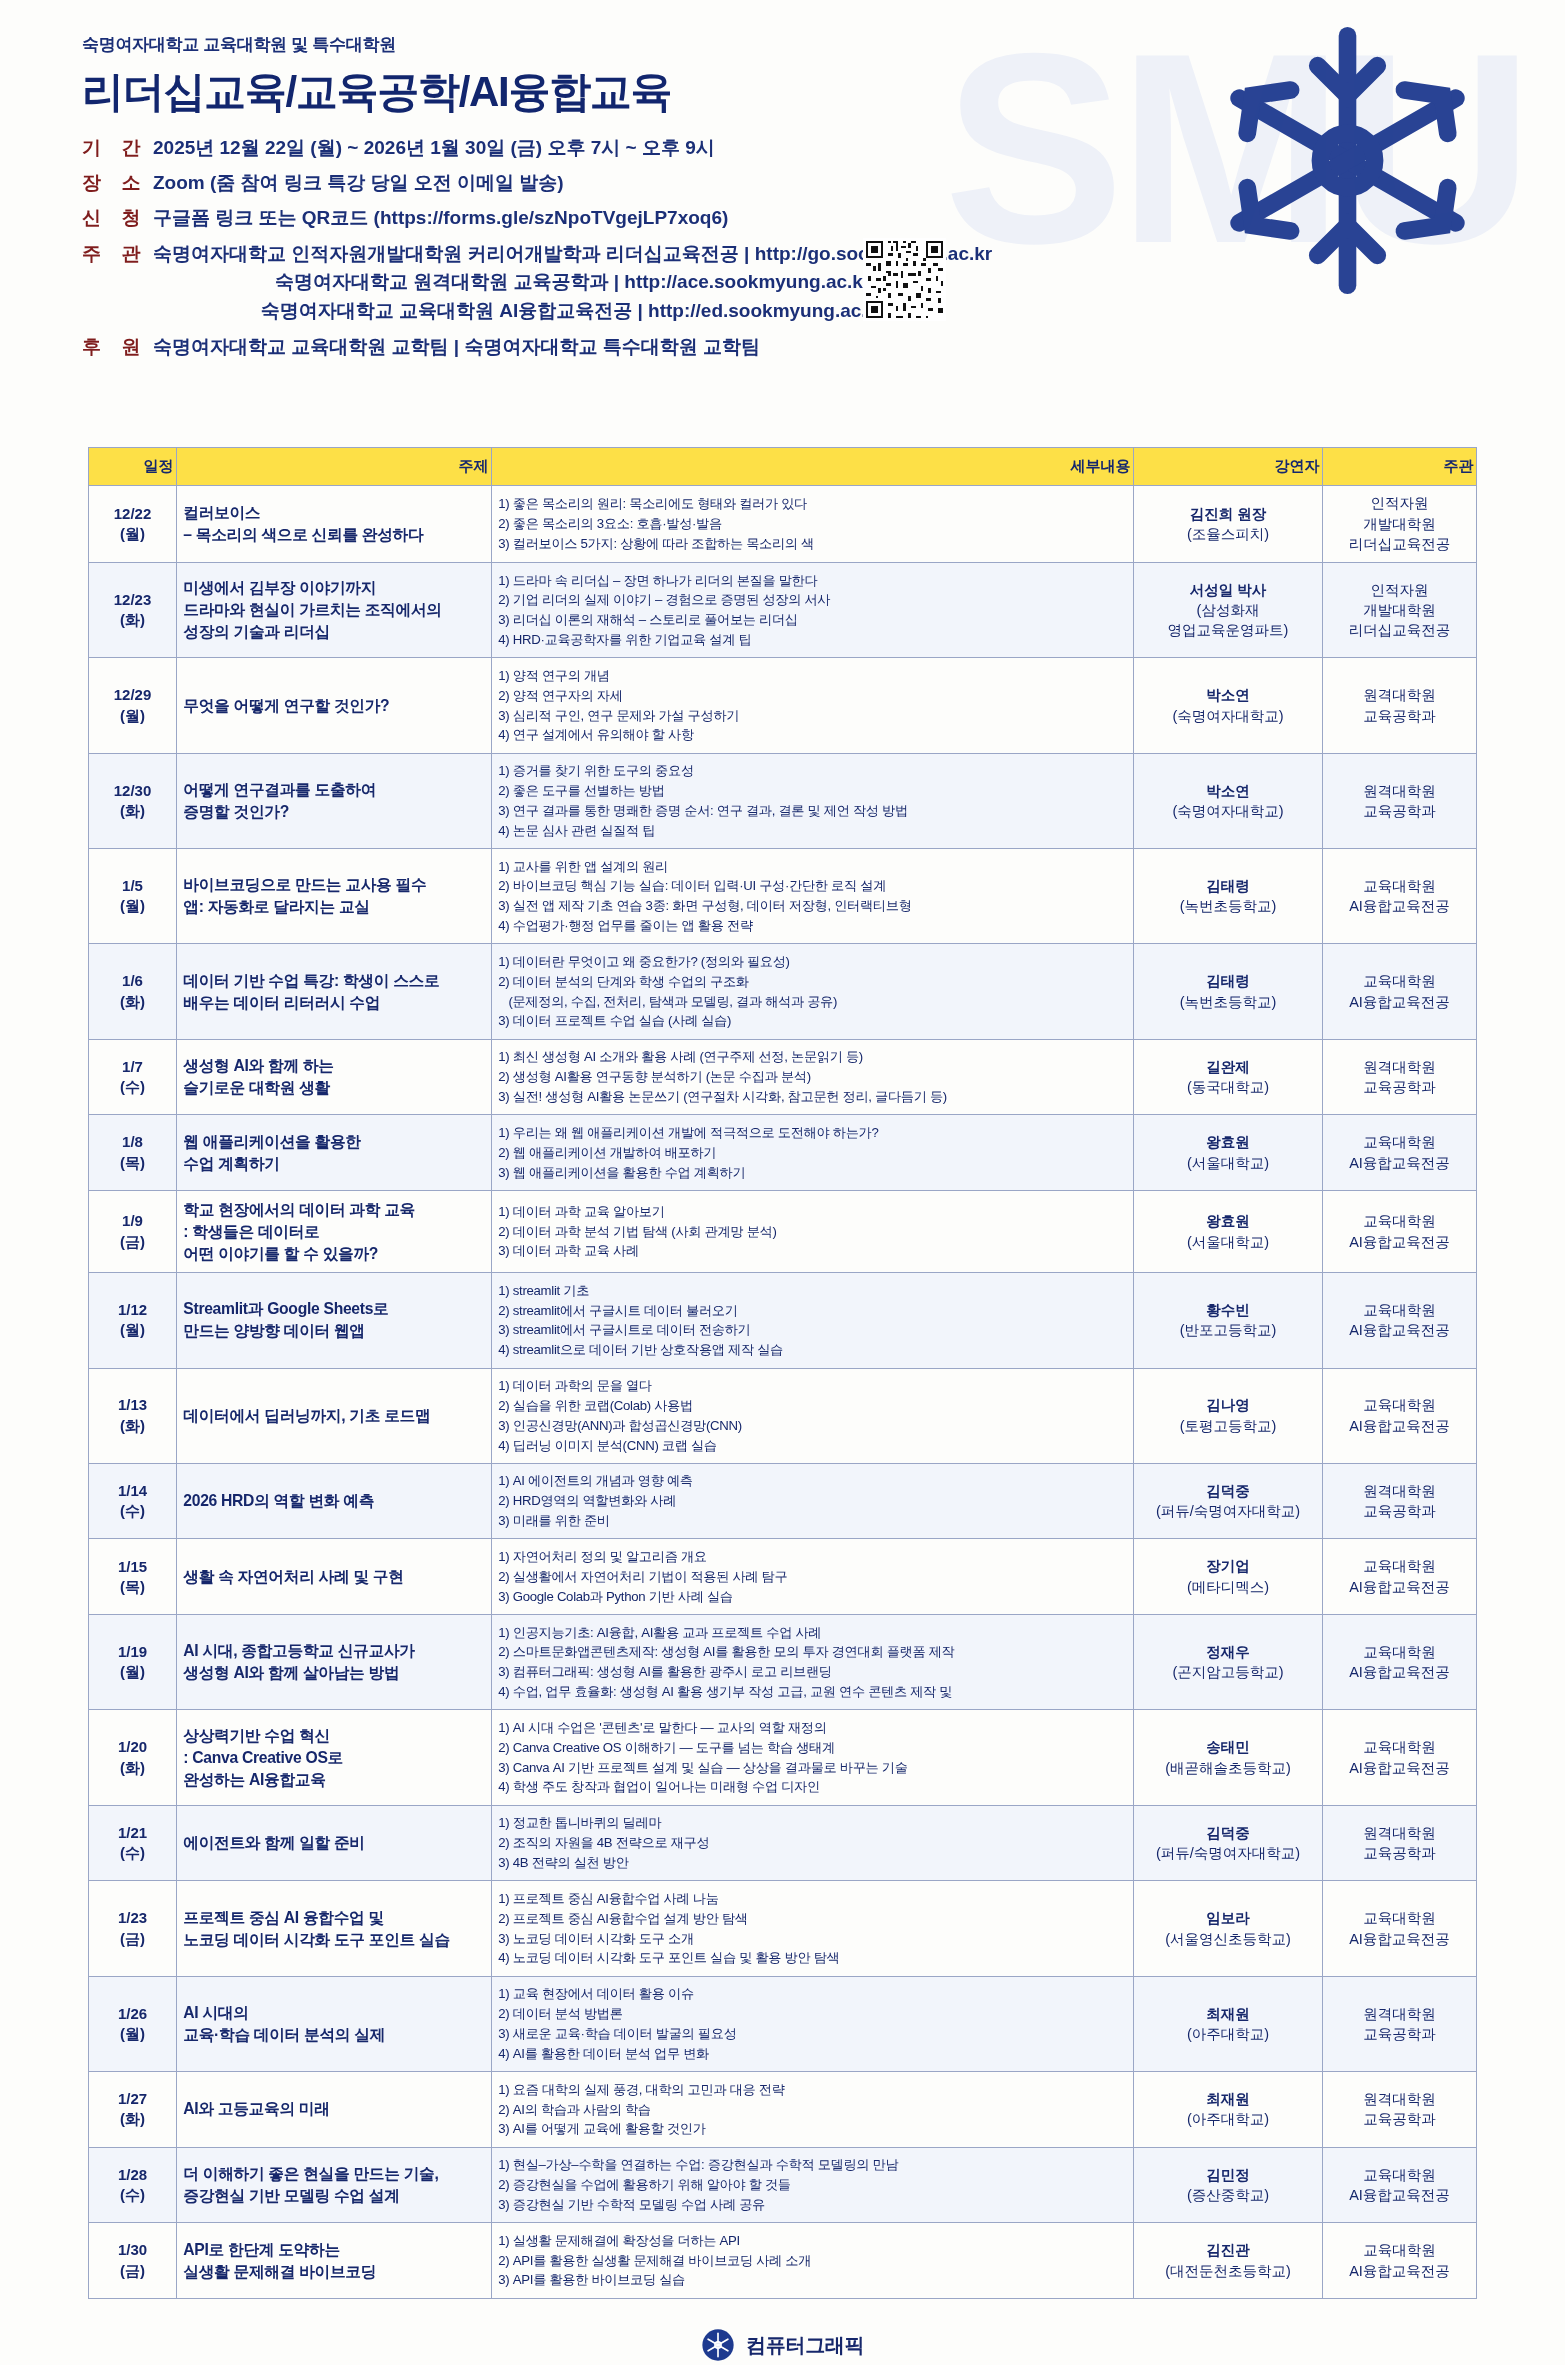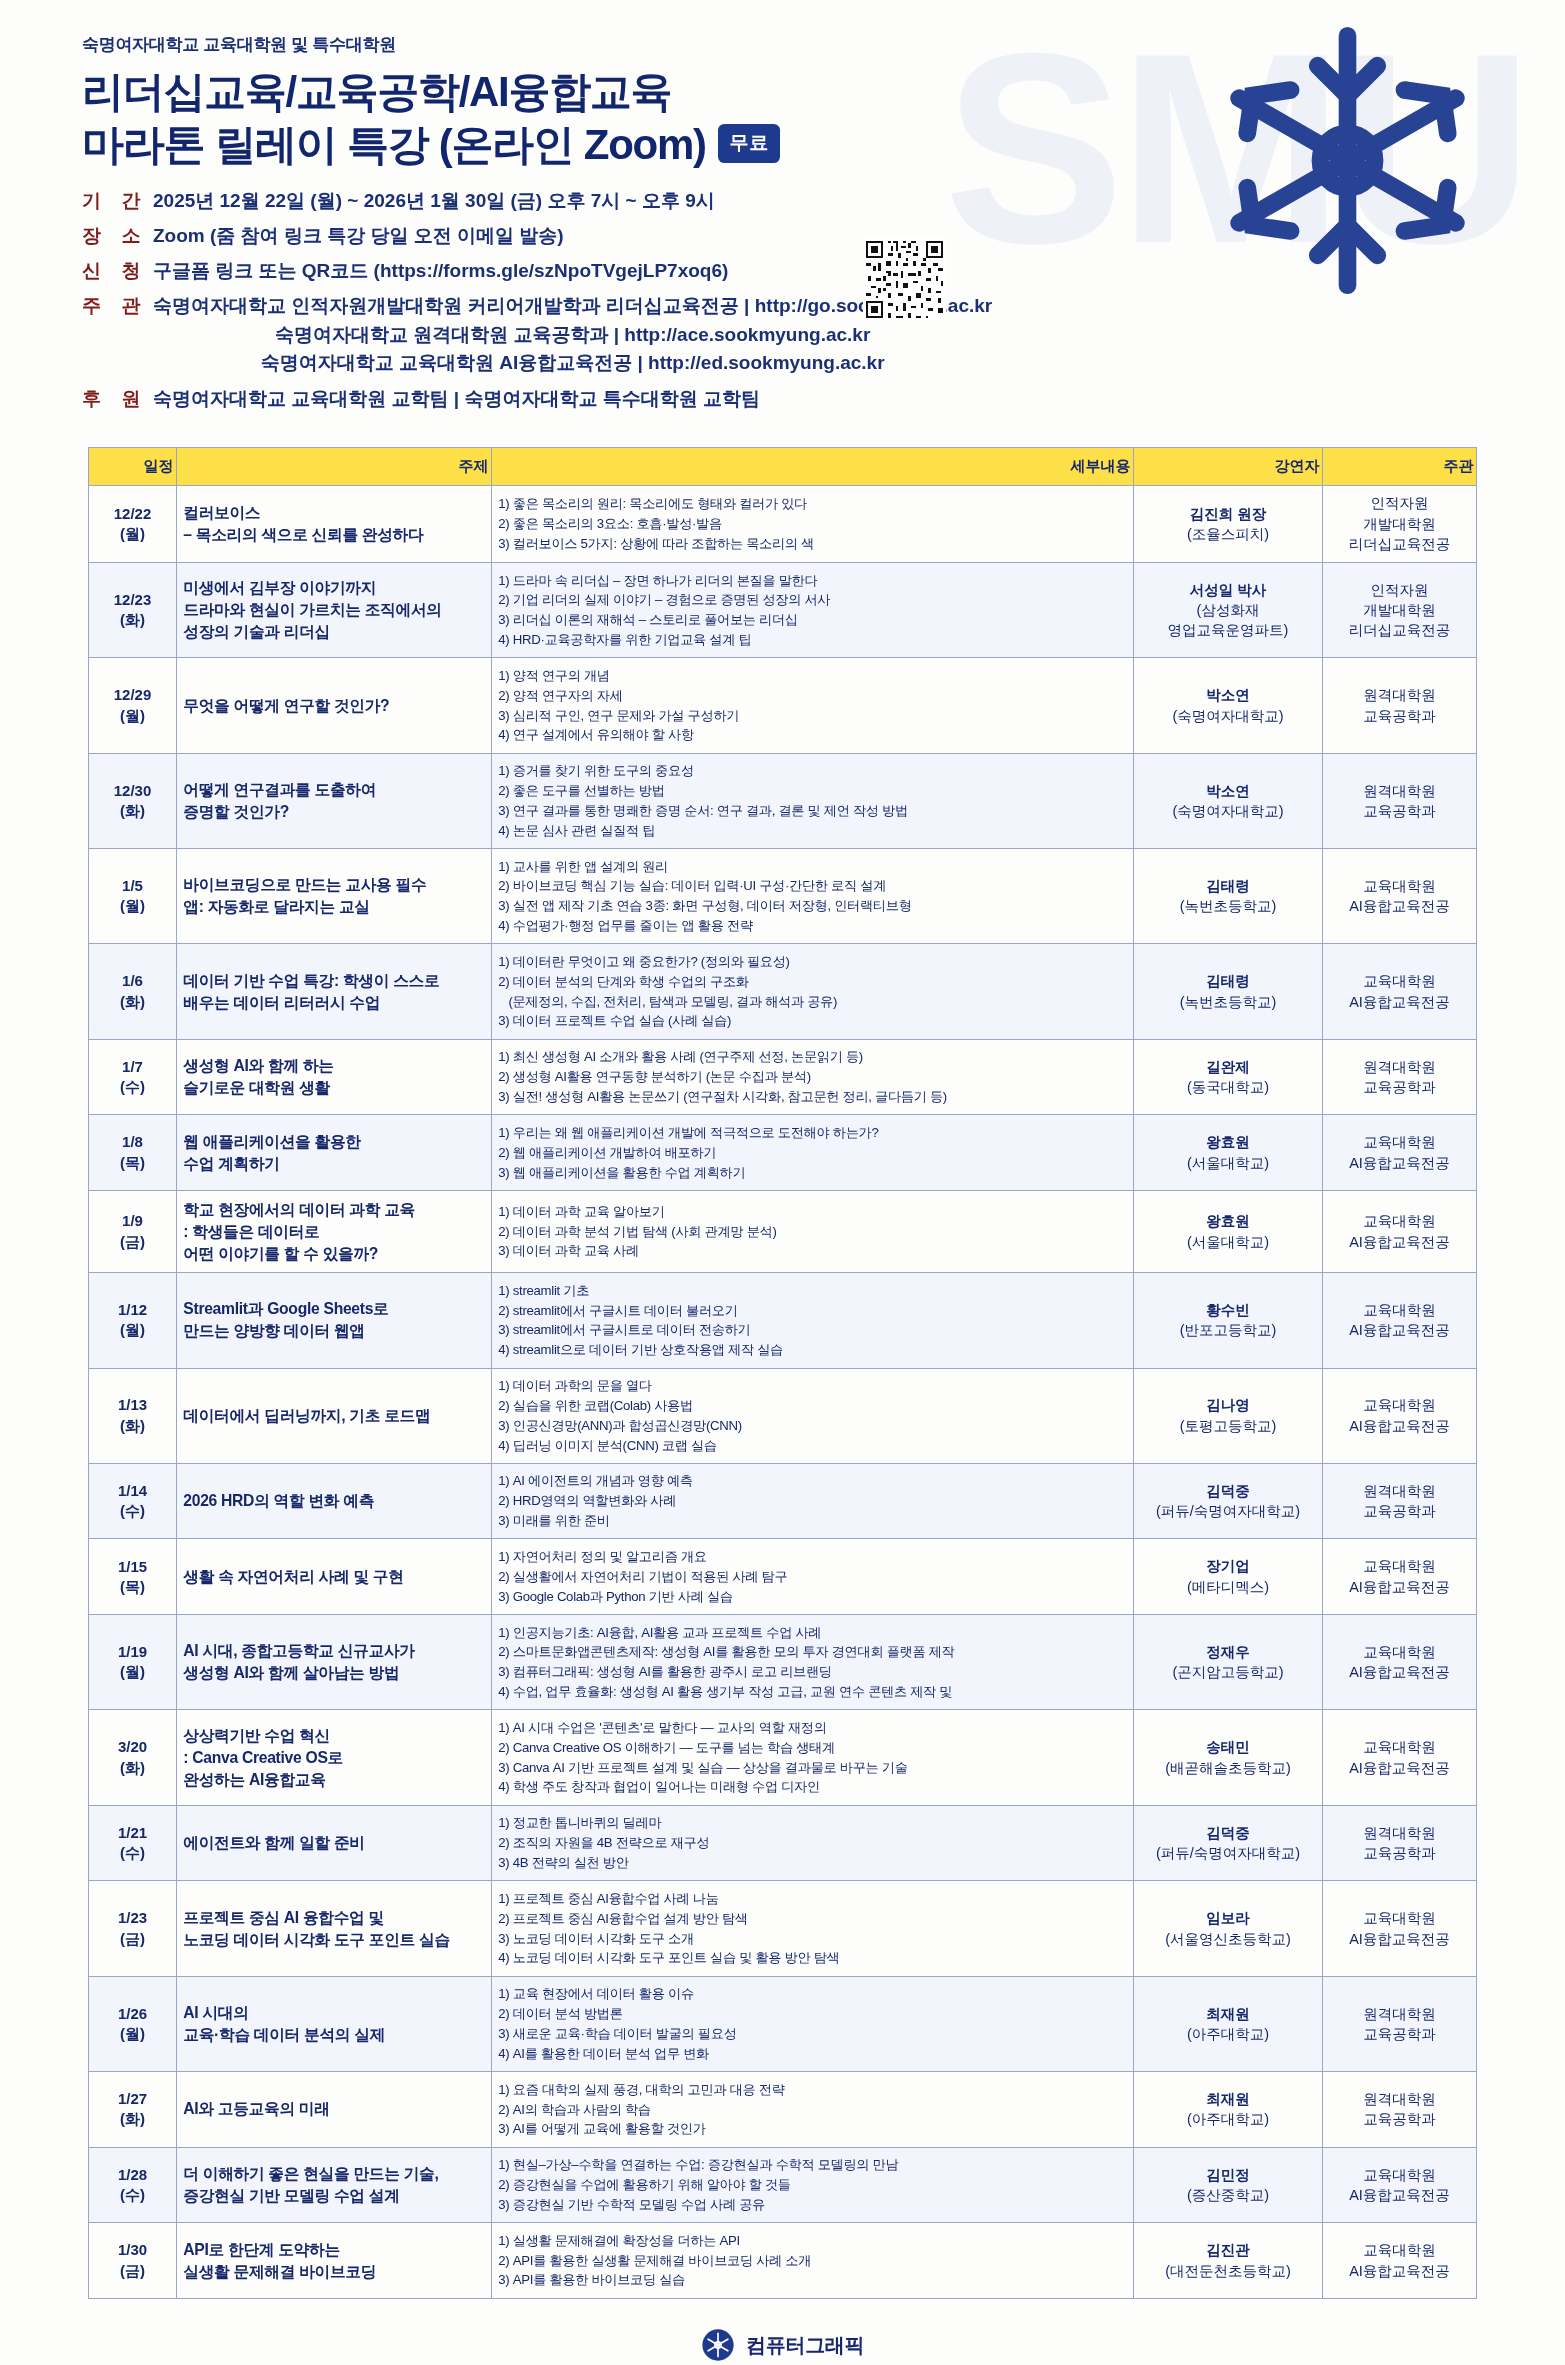--- a/index.html
+++ b/index.html
@@ -238,24 +238,20 @@
         <polyline points="174,80 170,52 142,48"></polyline>
         <polyline points="26,120 30,148 58,152"></polyline>
         <polyline points="174,120 170,148 142,152"></polyline>
       </g>
       <circle cx="100" cy="100" r="20" fill="none" stroke="#1e3a8f" stroke-width="13"></circle>
     </svg>
 
     <div class="header-inner">
       <div class="kicker">숙명여자대학교 교육대학원 및 특수대학원</div>
       <div class="title1">리더십교육/교육공학/AI융합교육</div>
-      <div class="title2-row">
-        <div class="title2">마라톤 릴레이 특강 (온라인 Zoom)</div>
-        <div class="badge-free">무료</div>
-      </div>
 
       <div class="info-list">
         <div class="info-row">
           <div class="info-label">기 간</div>
           <div class="info-value">2025년 12월 22일 (월) ~ 2026년 1월 30일 (금) 오후 7시 ~ 오후 9시</div>
         </div>
         <div class="info-row">
           <div class="info-label">장 소</div>
           <div class="info-value">Zoom (줌 참여 링크 특강 당일 오전 이메일 발송)</div>
         </div>
@@ -537,21 +533,21 @@
             <td class="detail">
               <span class="line">1)&nbsp;인공지능기초:&nbsp;AI융합,&nbsp;AI활용&nbsp;교과&nbsp;프로젝트&nbsp;수업&nbsp;사례</span>
               <span class="line">2)&nbsp;스마트문화앱콘텐츠제작:&nbsp;생성형&nbsp;AI를&nbsp;활용한&nbsp;모의&nbsp;투자&nbsp;경연대회&nbsp;플랫폼&nbsp;제작</span>
               <span class="line">3)&nbsp;컴퓨터그래픽:&nbsp;생성형&nbsp;AI를&nbsp;활용한&nbsp;광주시&nbsp;로고&nbsp;리브랜딩</span>
               <span class="line">4)&nbsp;수업,&nbsp;업무&nbsp;효율화:&nbsp;생성형&nbsp;AI&nbsp;활용&nbsp;생기부&nbsp;작성&nbsp;고급,&nbsp;교원&nbsp;연수&nbsp;콘텐츠&nbsp;제작&nbsp;및</span>
             </td>
             <td class="speaker"><span>정재우</span><span class="sub">(곤지암고등학교)</span></td>
             <td class="org"><span>교육대학원</span><br><span>AI융합교육전공</span></td>
           </tr>
           <tr>
-            <td class="date"><span>3/20</span><br><span>(화)</span></td>
+            <td class="date"><span>1/20</span><br><span>(화)</span></td>
             <td class="topic"><span>상상력기반 수업 혁신</span><br><span>: Canva Creative OS로</span><br><span>완성하는 AI융합교육</span></td>
             <td class="detail">
               <span class="line">1)&nbsp;AI&nbsp;시대&nbsp;수업은&nbsp;'콘텐츠'로&nbsp;말한다&nbsp;—&nbsp;교사의&nbsp;역할&nbsp;재정의</span>
               <span class="line">2)&nbsp;Canva&nbsp;Creative&nbsp;OS&nbsp;이해하기&nbsp;—&nbsp;도구를&nbsp;넘는&nbsp;학습&nbsp;생태계</span>
               <span class="line">3)&nbsp;Canva&nbsp;AI&nbsp;기반&nbsp;프로젝트&nbsp;설계&nbsp;및&nbsp;실습&nbsp;—&nbsp;상상을&nbsp;결과물로&nbsp;바꾸는&nbsp;기술</span>
               <span class="line">4)&nbsp;학생&nbsp;주도&nbsp;창작과&nbsp;협업이&nbsp;일어나는&nbsp;미래형&nbsp;수업&nbsp;디자인</span>
             </td>
             <td class="speaker"><span>송태민</span><span class="sub">(배곧해솔초등학교)</span></td>
             <td class="org"><span>교육대학원</span><br><span>AI융합교육전공</span></td>
           </tr>

